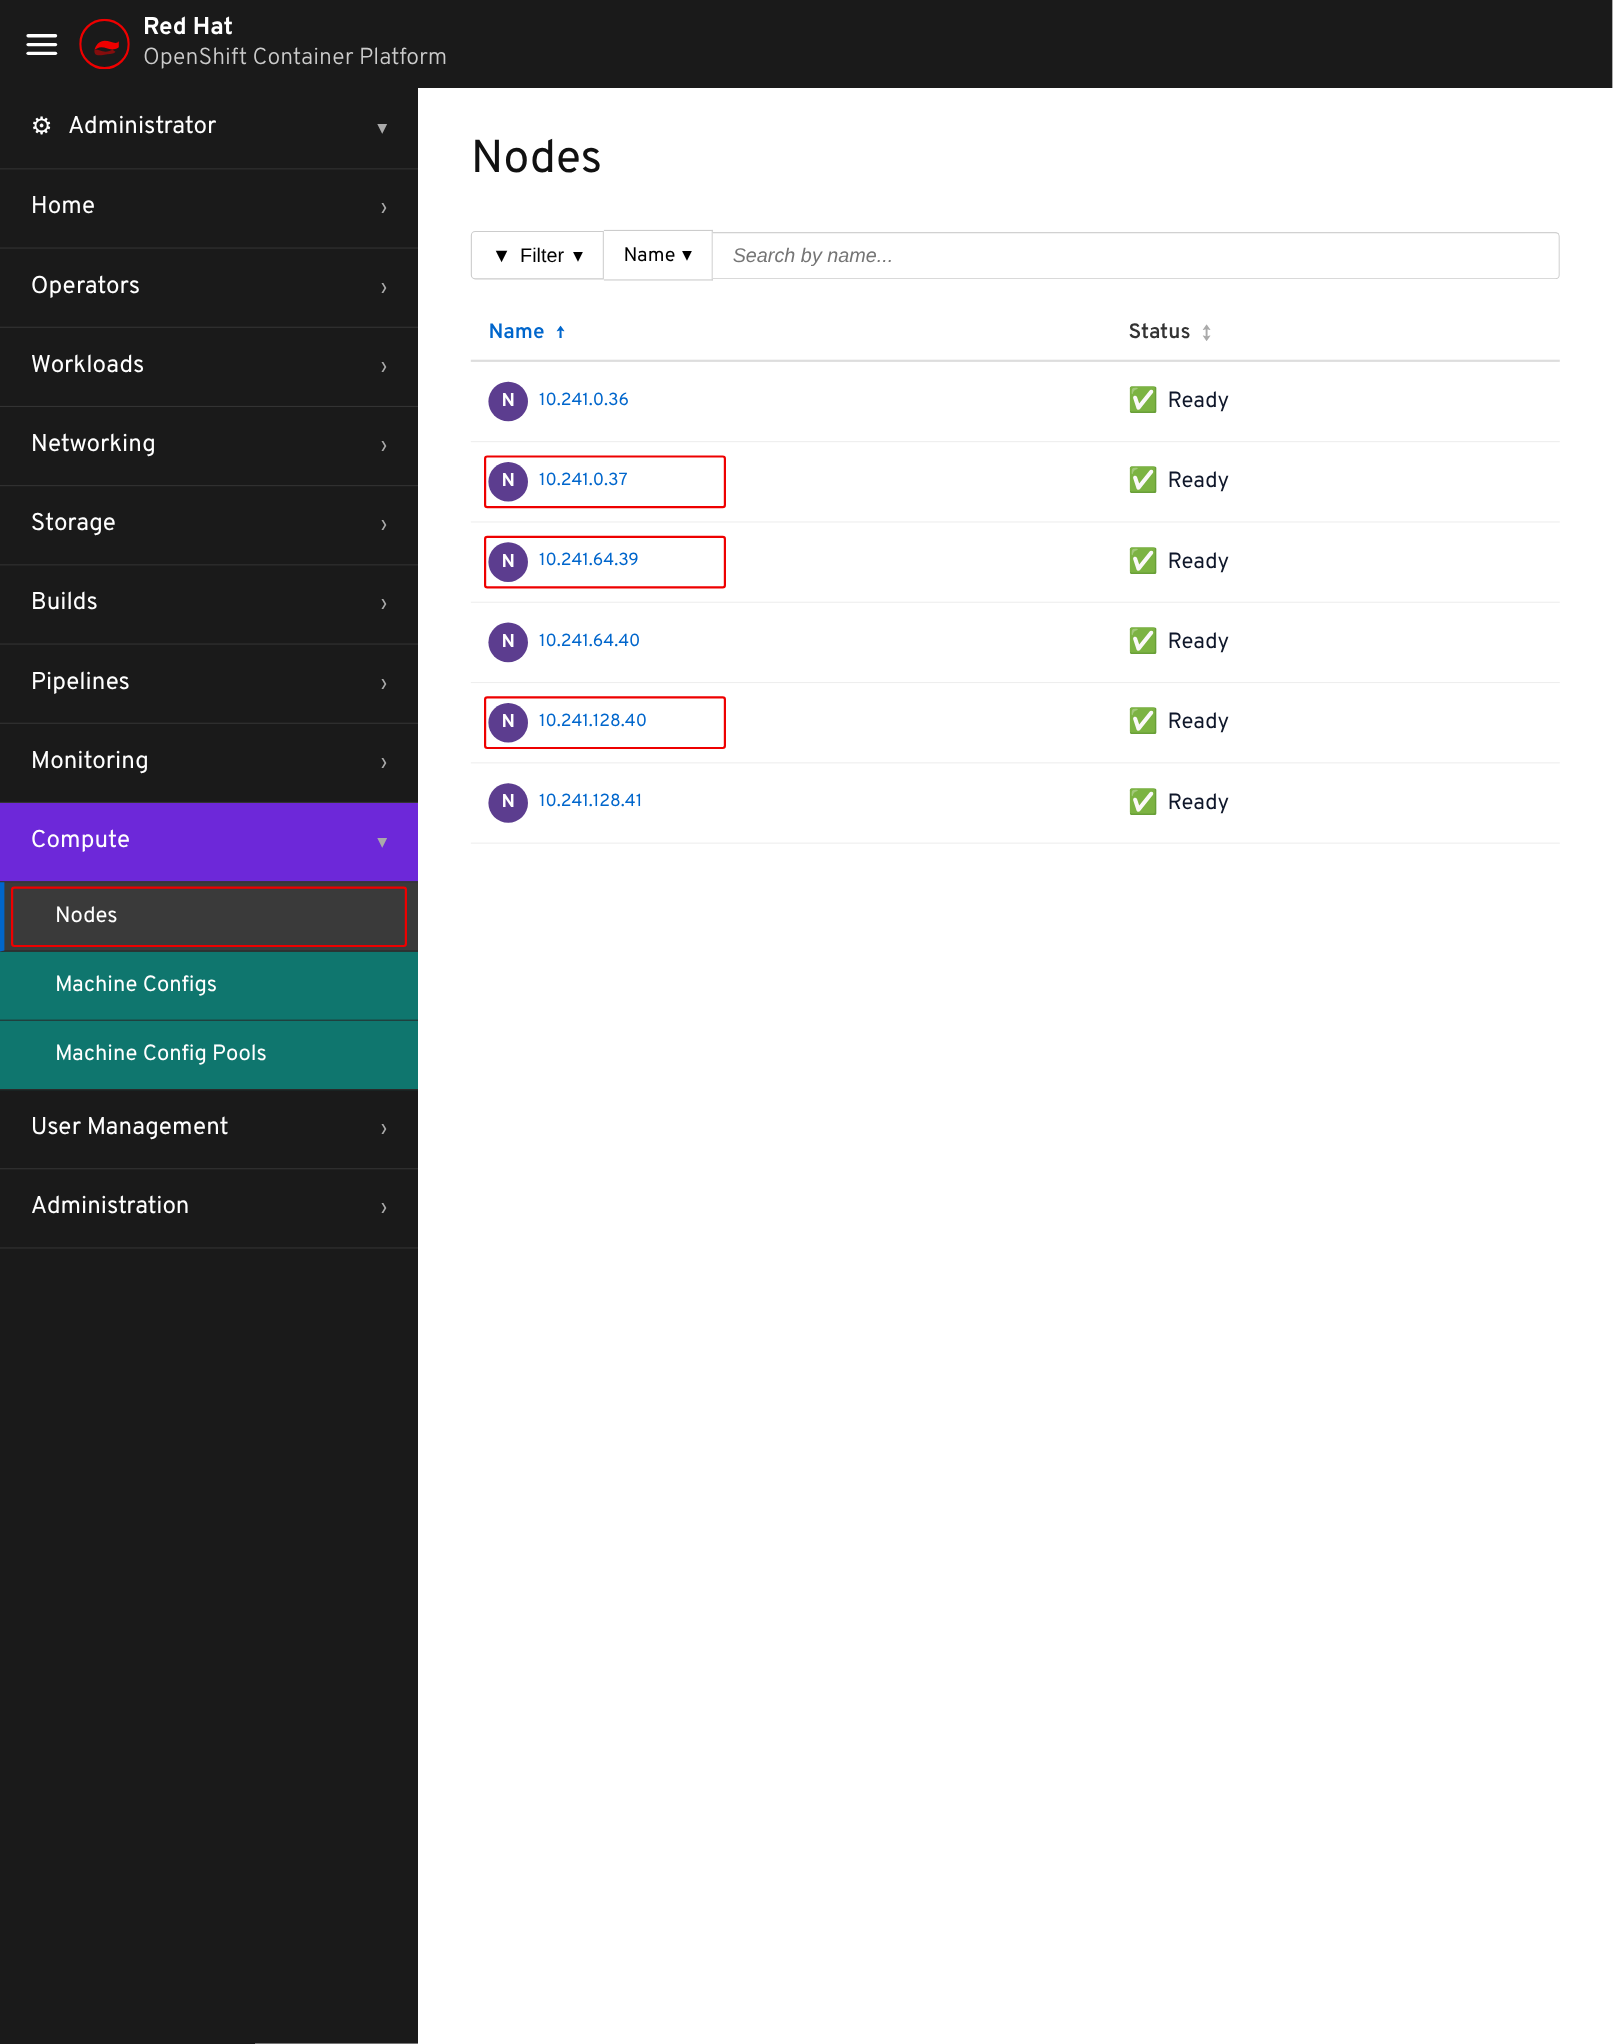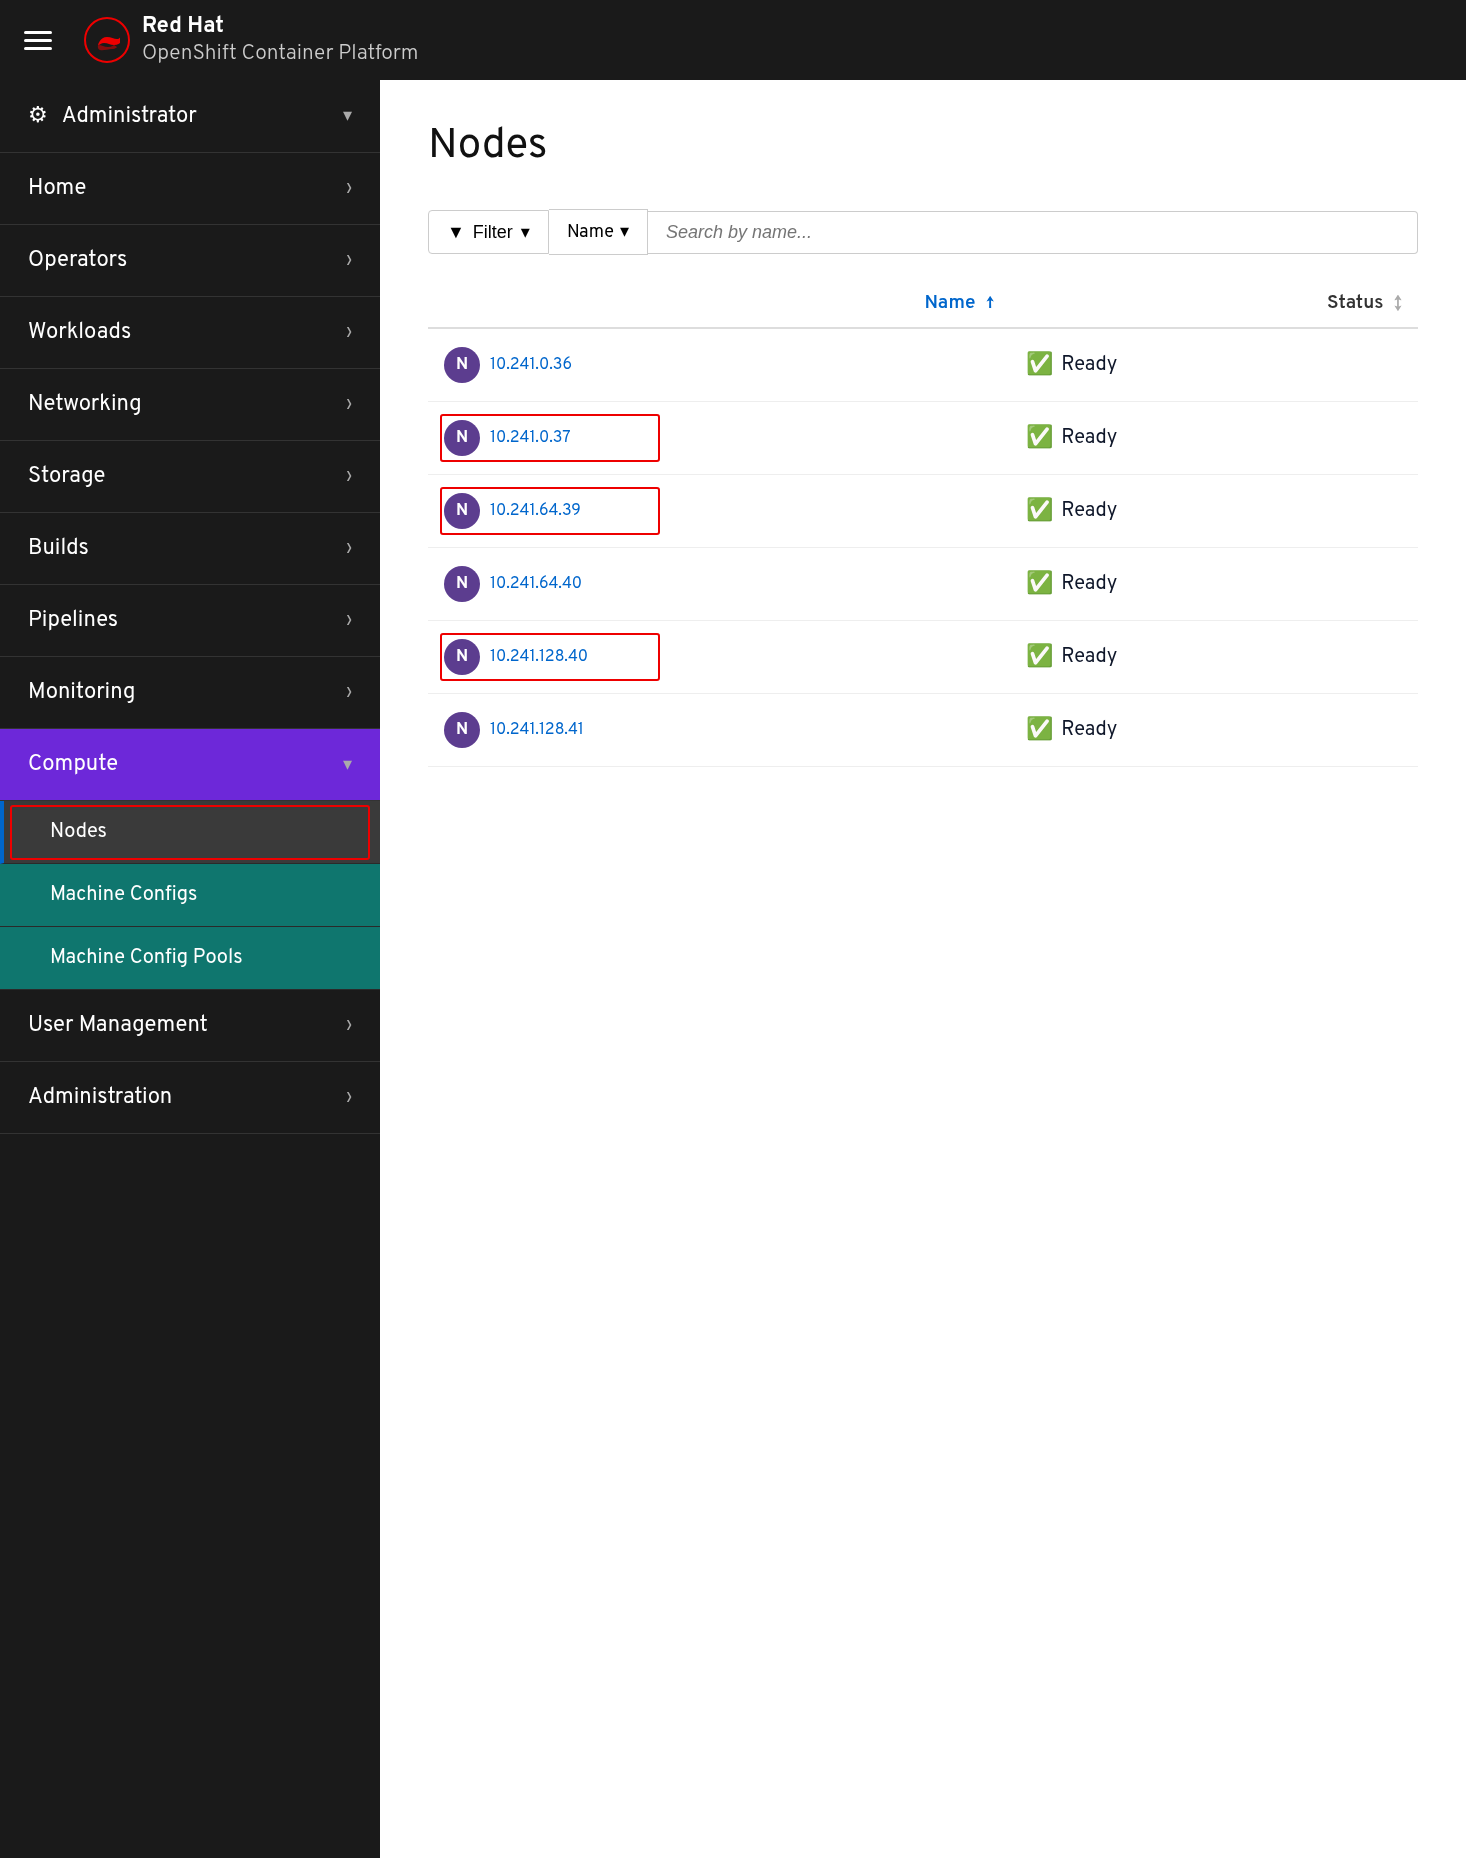--- a/index.html
+++ b/index.html
@@ -5,21 +5,21 @@
     * { margin: 0; padding: 0; box-sizing: border-box; }
     body { font-family: 'RedHatDisplay', 'Overpass', Arial, sans-serif; background: #fff; width: 1466px; min-height: 1858px; display: flex; flex-direction: column; }
 
     
     .topbar {
       background: #1a1a1a;
       height: 80px;
       display: flex;
       align-items: center;
       padding: 0 24px;
-      gap: 32px;
+      gap: 20px;
       flex-shrink: 0;
     }
     .hamburger {
       display: flex; flex-direction: column; gap: 5px; cursor: pointer;
     }
     .hamburger span {
       display: block; width: 28px; height: 3px; background: #fff; border-radius: 2px;
     }
     .brand {
       display: flex; align-items: center; gap: 12px;
@@ -136,21 +136,21 @@
       color: #a21caf;
       font-style: italic;
     }
 
     
     .nodes-table {
       width: 100%;
       border-collapse: collapse;
     }
     .nodes-table th {
-      text-align: right;
+      text-align: left;
       padding: 12px 16px;
       font-size: 19px;
       font-weight: 600;
       border-bottom: 2px solid #ddd;
       color: #333;
     }
     .nodes-table th.name-col { color: #06c; }
     .nodes-table th .sort-icon { margin-left: 6px; color: #06c; font-size: 16px; }
     .nodes-table th .sort-icon-neutral { margin-left: 6px; color: #aaa; font-size: 16px; }
     .nodes-table td {

